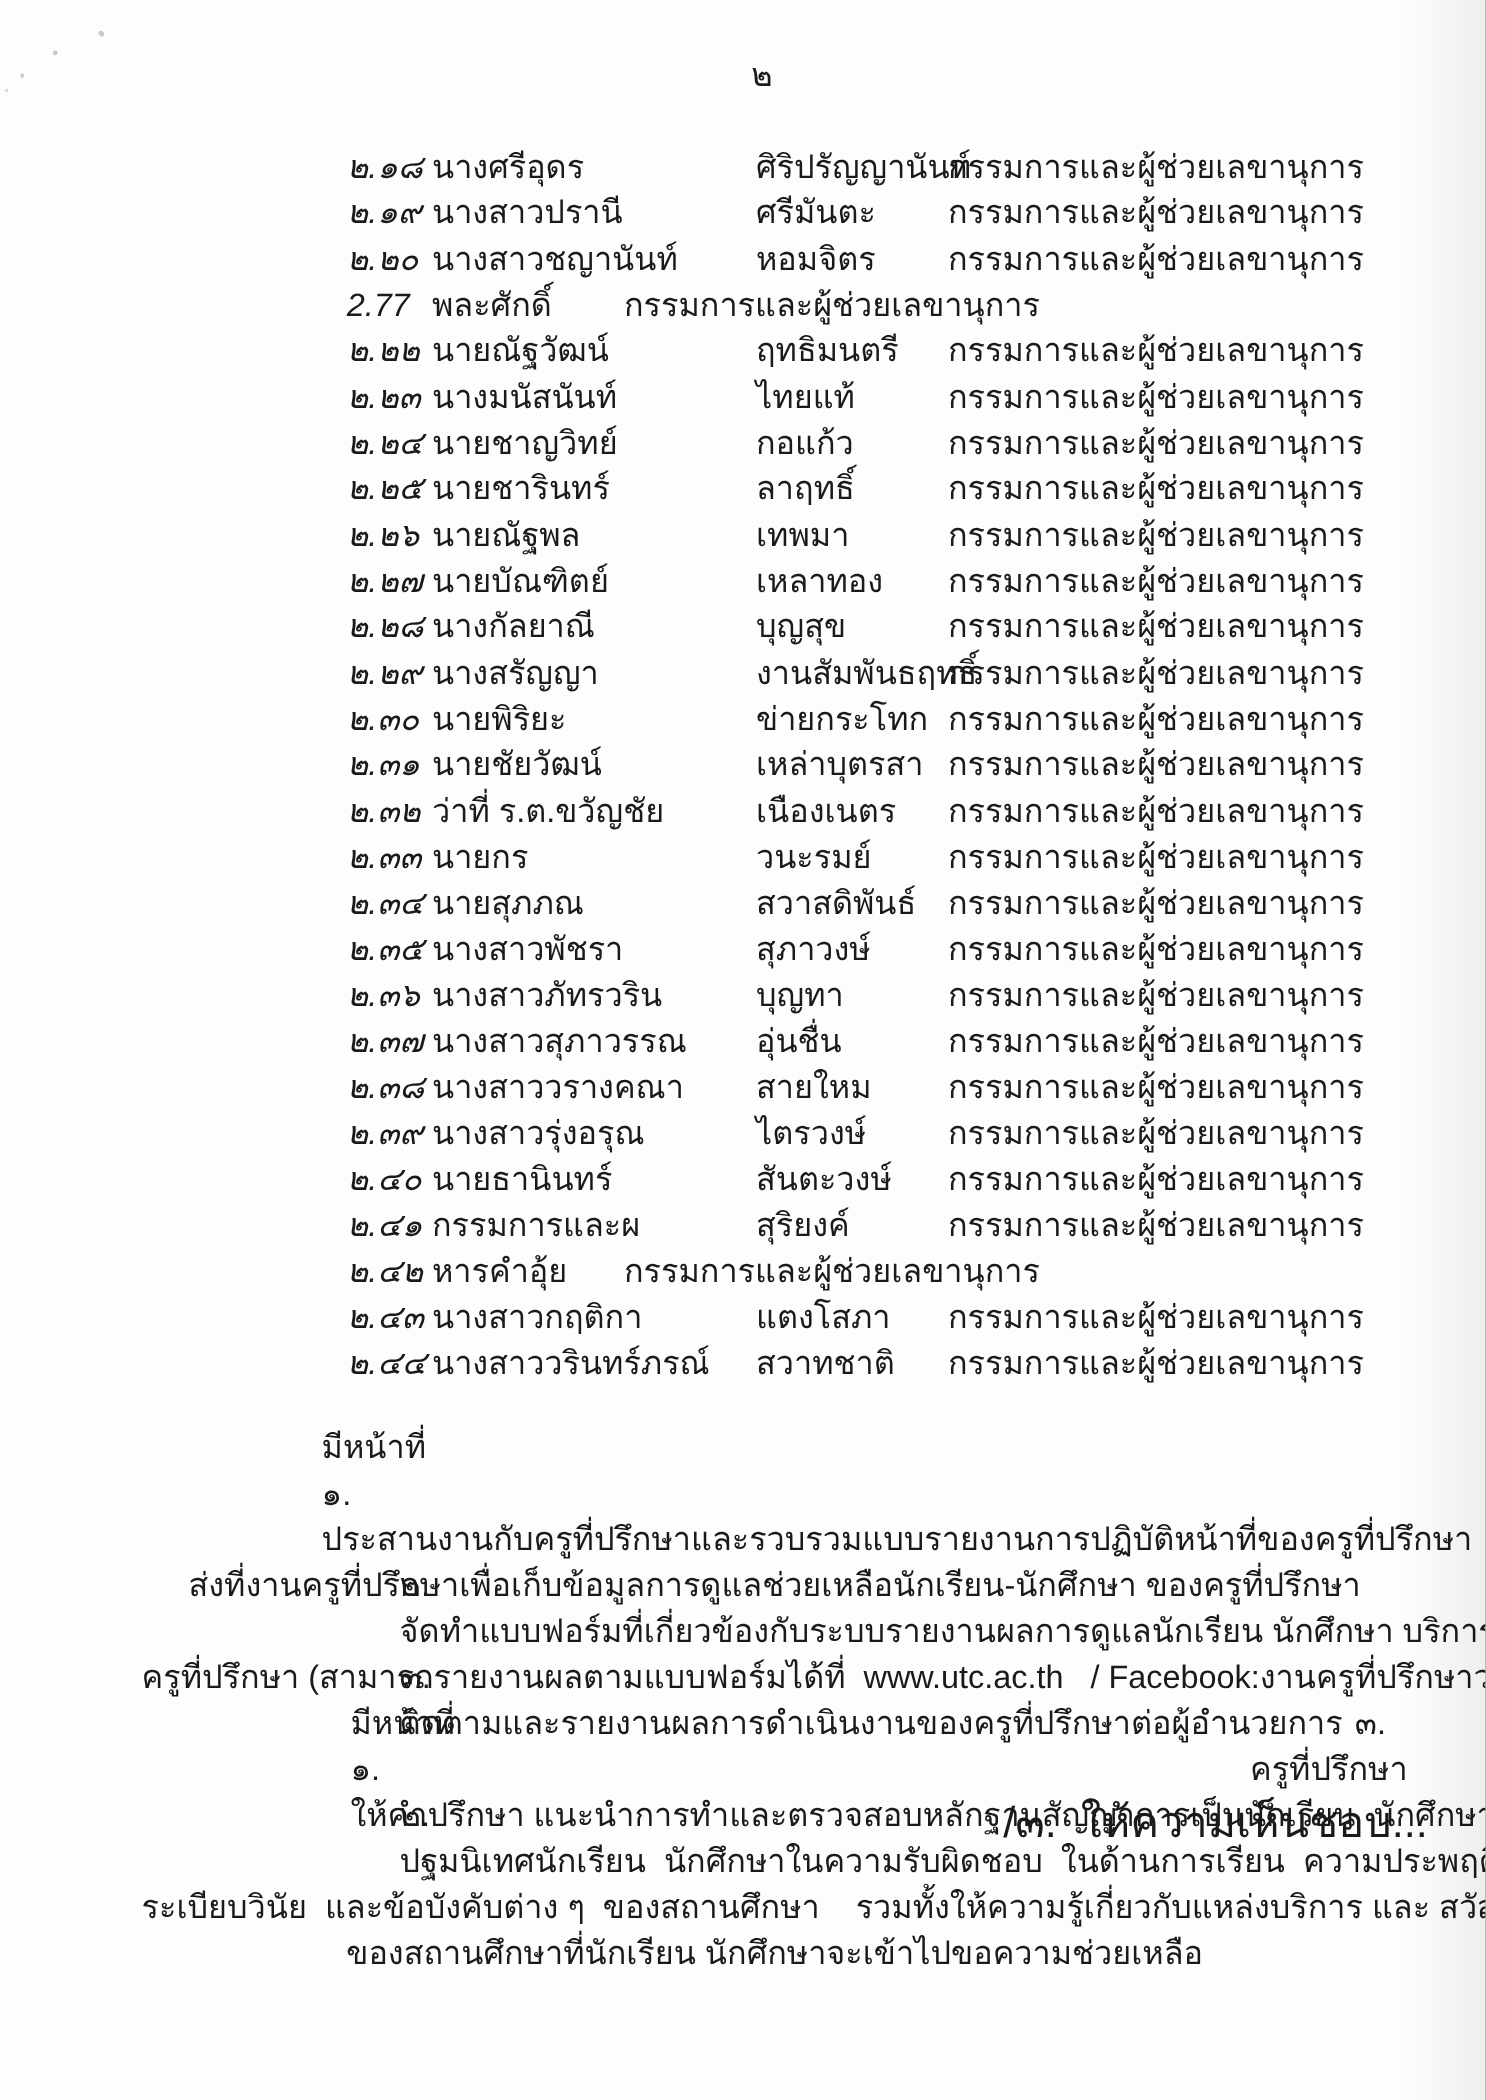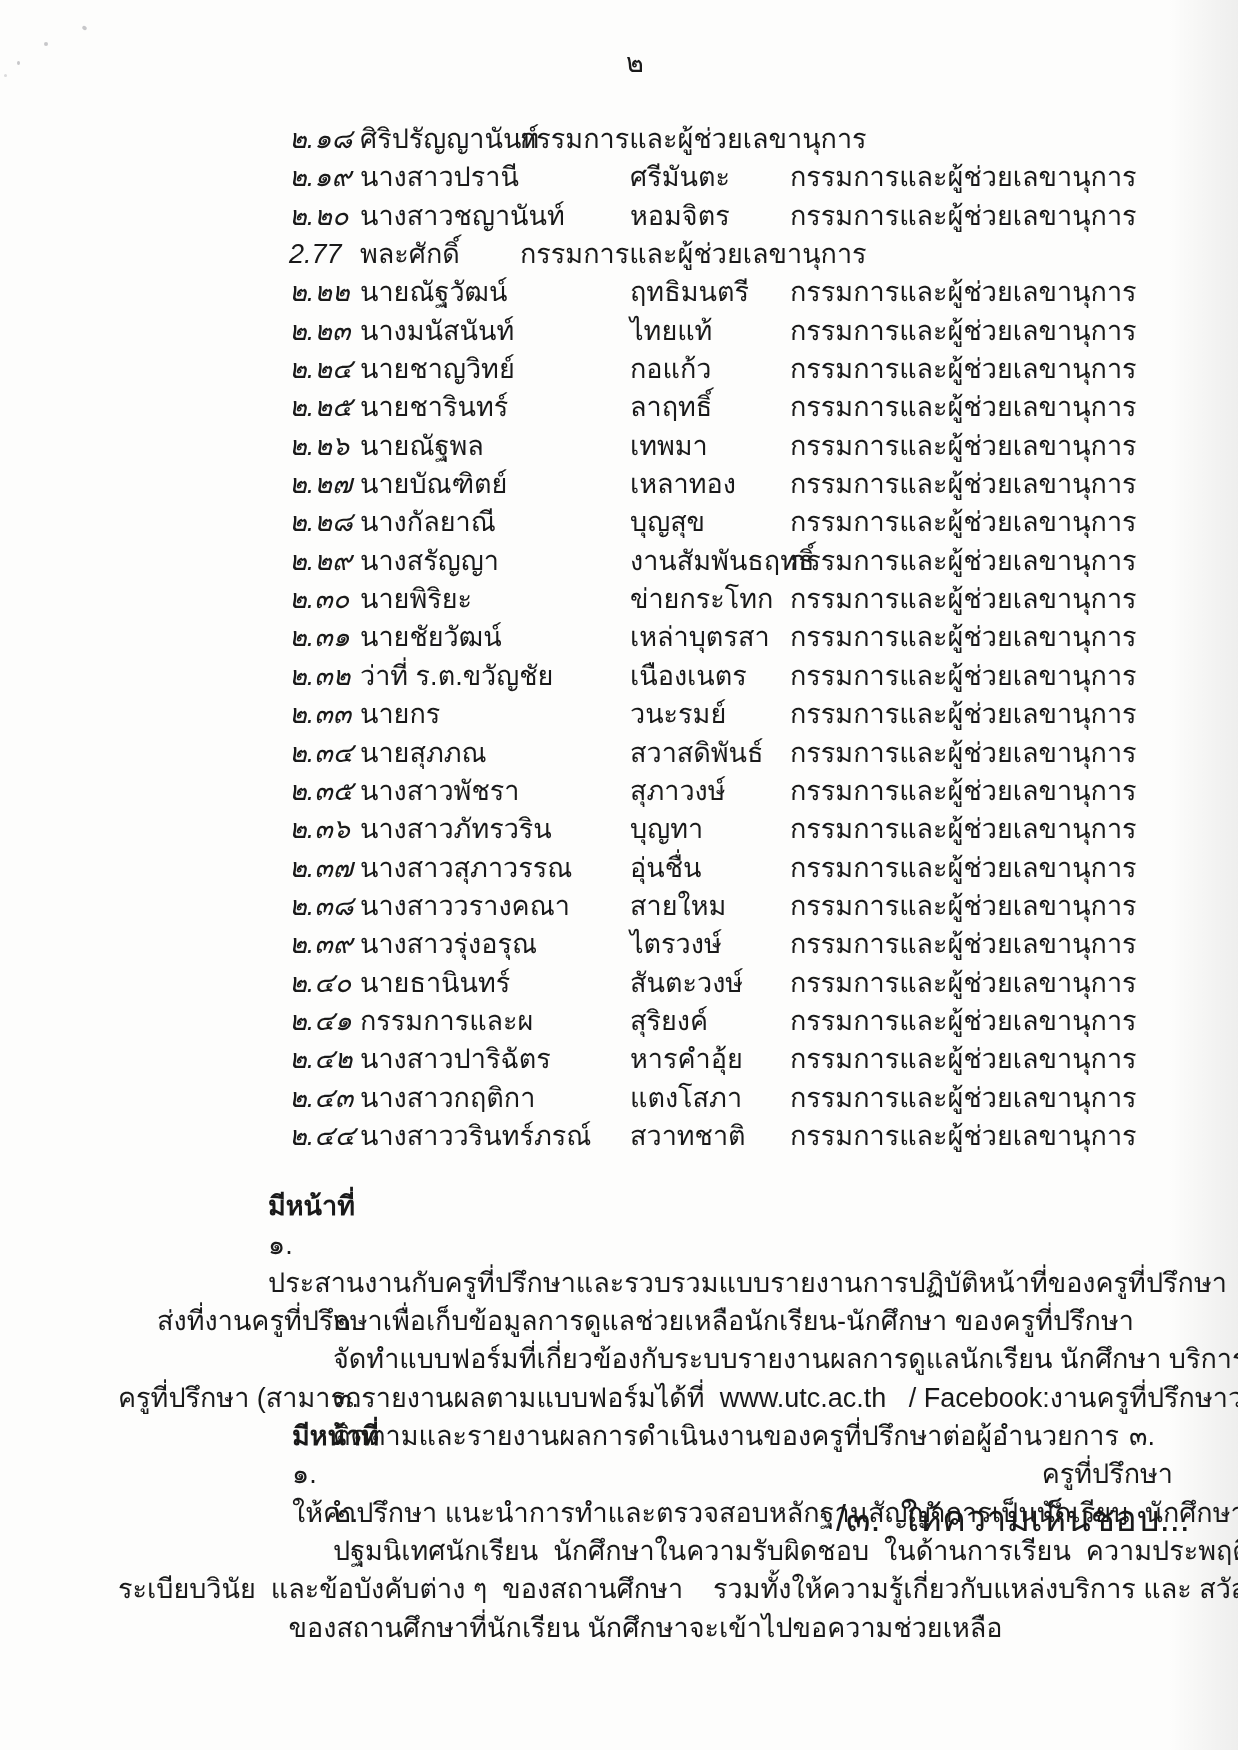--- a/index.html
+++ b/index.html
@@ -24,21 +24,21 @@
   
   .member-table{position:absolute;top:120px;left:0;width:1238px;}
   .mrow{display:flex;align-items:baseline;height:38.35px;font-size:27px;line-height:38.35px;white-space:pre;}
   .c-no{margin-left:289px;width:71px;flex:none;font-style:italic;}
   .c-first{width:270px;flex:none;}
   .c-last{width:160px;flex:none;}
   .c-role{flex:1;}
   
   .body-lines{position:absolute;top:1149px;left:88px;width:1085px;}
   .bline{font-size:27px;line-height:38.3px;height:38.3px;white-space:pre;}
-  .bline .lbl{font-weight:bold;margin-right:26px;display:none;}
+  .bline .lbl{font-weight:normal;margin-right:26px;display:none;}
   .bline .num{margin-right:20px;display:none;}
   .bline.t-duty{padding-left:150px;}
   .bline.t-duty2{padding-left:174px;}
   .bline.t-item{padding-left:215px;}
   .bline.t-flush{padding-left:0;text-align:center;}
   .bline.t-section{padding-left:100px;font-weight:normal;text-align:right;}
   .bline.t-section .num{margin-right:18px;}
   .footer-note{
     position:absolute;top:1500px;left:836px;
     font-size:36px;line-height:38px;white-space:pre;
@@ -57,20 +57,21 @@
   <span class="speck sp1"></span>
   <span class="speck sp2"></span>
   <span class="speck sp3"></span>
   <span class="speck sp4"></span>
 
   <div class="page-number">๒</div>
 
   <div class="member-table" id="member-table">
   <div class="mrow">
     <span class="c-no">๒.๑๘</span>
+    <span class="c-first">นางศรีอุดร</span>
     <span class="c-last">ศิริปรัญญานันท์</span>
     <span class="c-role">กรรมการและผู้ช่วยเลขานุการ</span>
   </div>
 
   <div class="mrow">
     <span class="c-no">๒.๑๙</span>
     <span class="c-first">นางสาวปรานี</span>
     <span class="c-last">ศรีมันตะ</span>
     <span class="c-role">กรรมการและผู้ช่วยเลขานุการ</span>
   </div>
@@ -223,21 +224,20 @@
 
   <div class="mrow">
     <span class="c-no">๒.๔๑</span>
     <span class="c-first">กรรมการและผ</span>
     <span class="c-last">สุริยงค์</span>
     <span class="c-role">กรรมการและผู้ช่วยเลขานุการ</span>
   </div>
 
   <div class="mrow">
     <span class="c-no">๒.๔๒</span>
-    <span class="c-first">นางสาวปาริฉัตร</span>
     <span class="c-last">หารคำอุ้ย</span>
     <span class="c-role">กรรมการและผู้ช่วยเลขานุการ</span>
   </div>
 
   <div class="mrow">
     <span class="c-no">๒.๔๓</span>
     <span class="c-first">นางสาวกฤติกา</span>
     <span class="c-last">แตงโสภา</span>
     <span class="c-role">กรรมการและผู้ช่วยเลขานุการ</span>
   </div>

